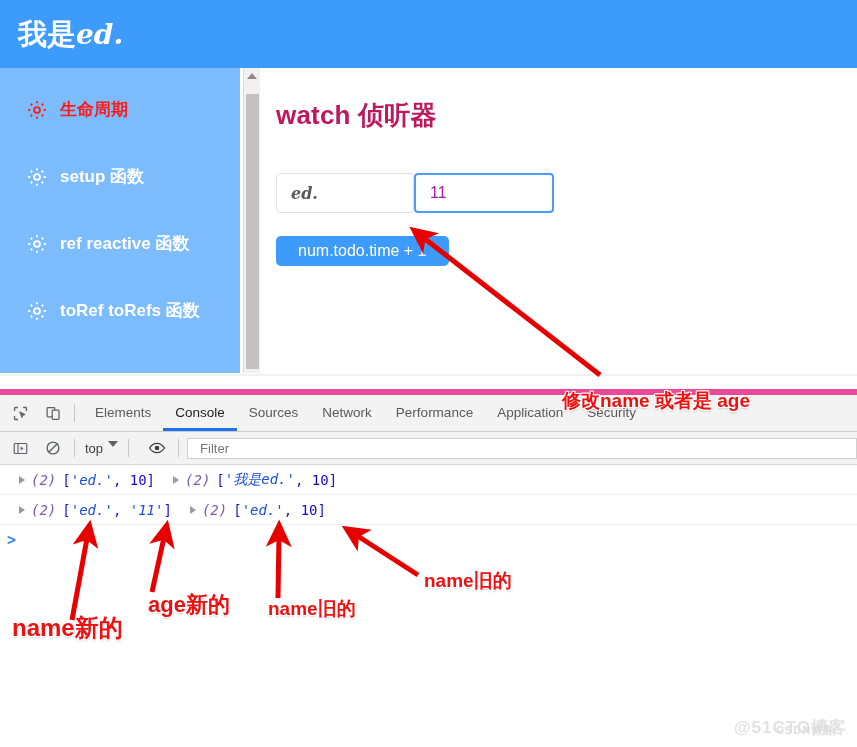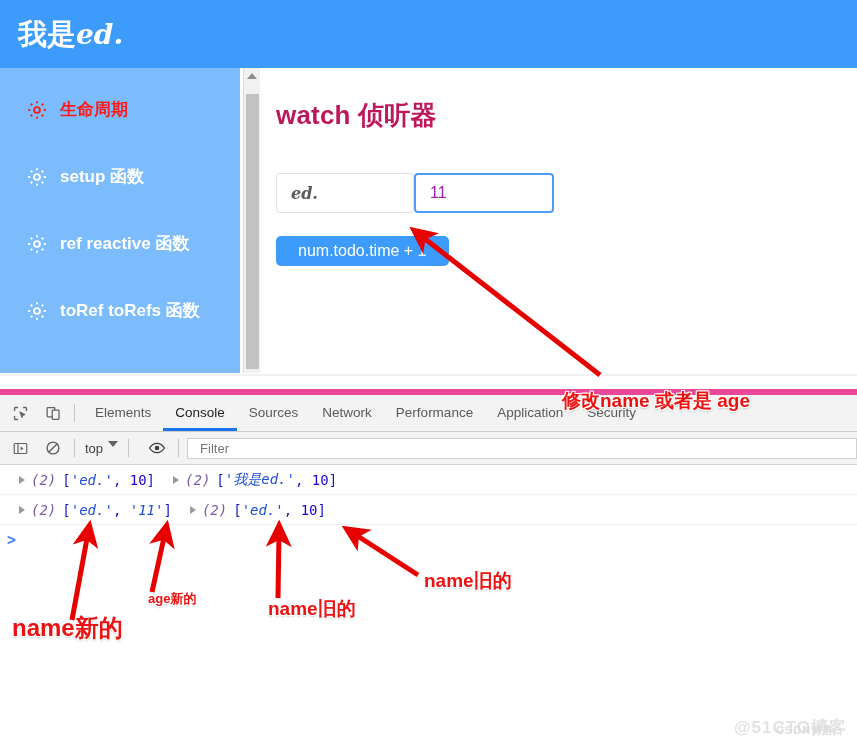--- a/index.html
+++ b/index.html
@@ -511,20 +511,20 @@
   <line x1="152" y1="592" x2="165" y2="533" stroke="#e60000" stroke-width="5" marker-end="url(#ah)"></line>
   <line x1="278" y1="598" x2="279" y2="533" stroke="#e60000" stroke-width="5" marker-end="url(#ah)"></line>
   <line x1="418" y1="575" x2="353" y2="533" stroke="#e60000" stroke-width="5" marker-end="url(#ah)"></line>
 </svg>
 
 <div class="ann-text" style="left:562px; top:388px; font-size:19px;">
   <span>修改</span><span>name</span><span> 或者是 </span><span>age</span>
 </div>
 
 <div class="ann-text" style="left:12px; top:612px; font-size:24px;">name新的</div>
-<div class="ann-text" style="left:148px; top:590px; font-size:13px;">age新的</div>
+<div class="ann-text" style="left:148px; top:590px; font-size:22px;">age新的</div>
 <div class="ann-text" style="left:268px; top:596px; font-size:19px;">name旧的</div>
 <div class="ann-text" style="left:424px; top:568px; font-size:19px;">name旧的</div>
 
 <div id="watermark">
   <span>@51CTO博客</span>
   <span class="sub">CSDN博客</span>
 </div>
 
 </body></html>

